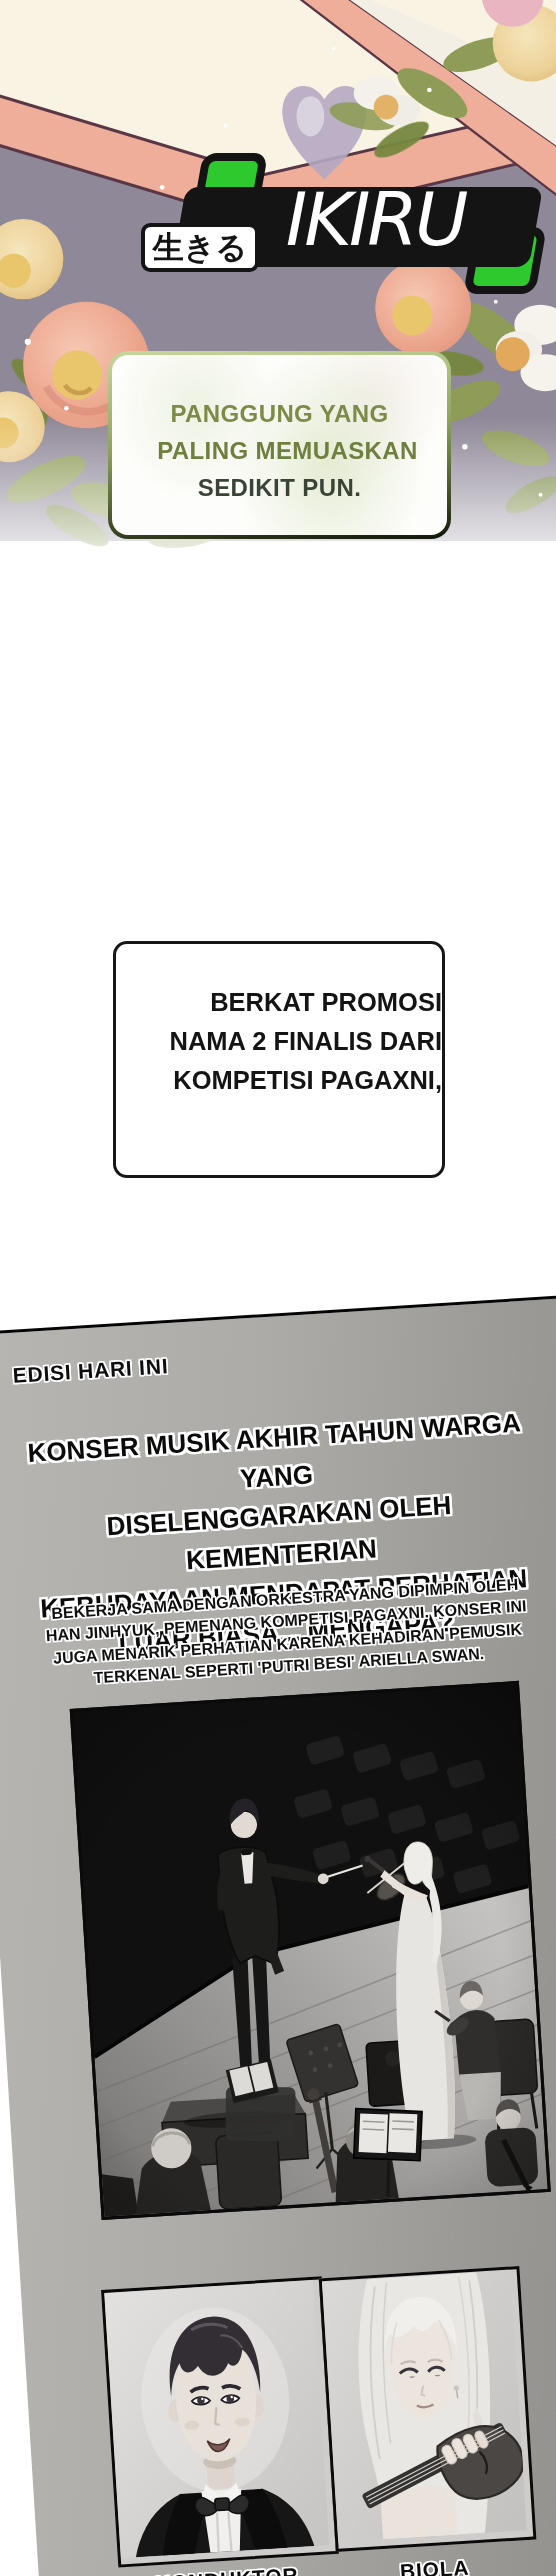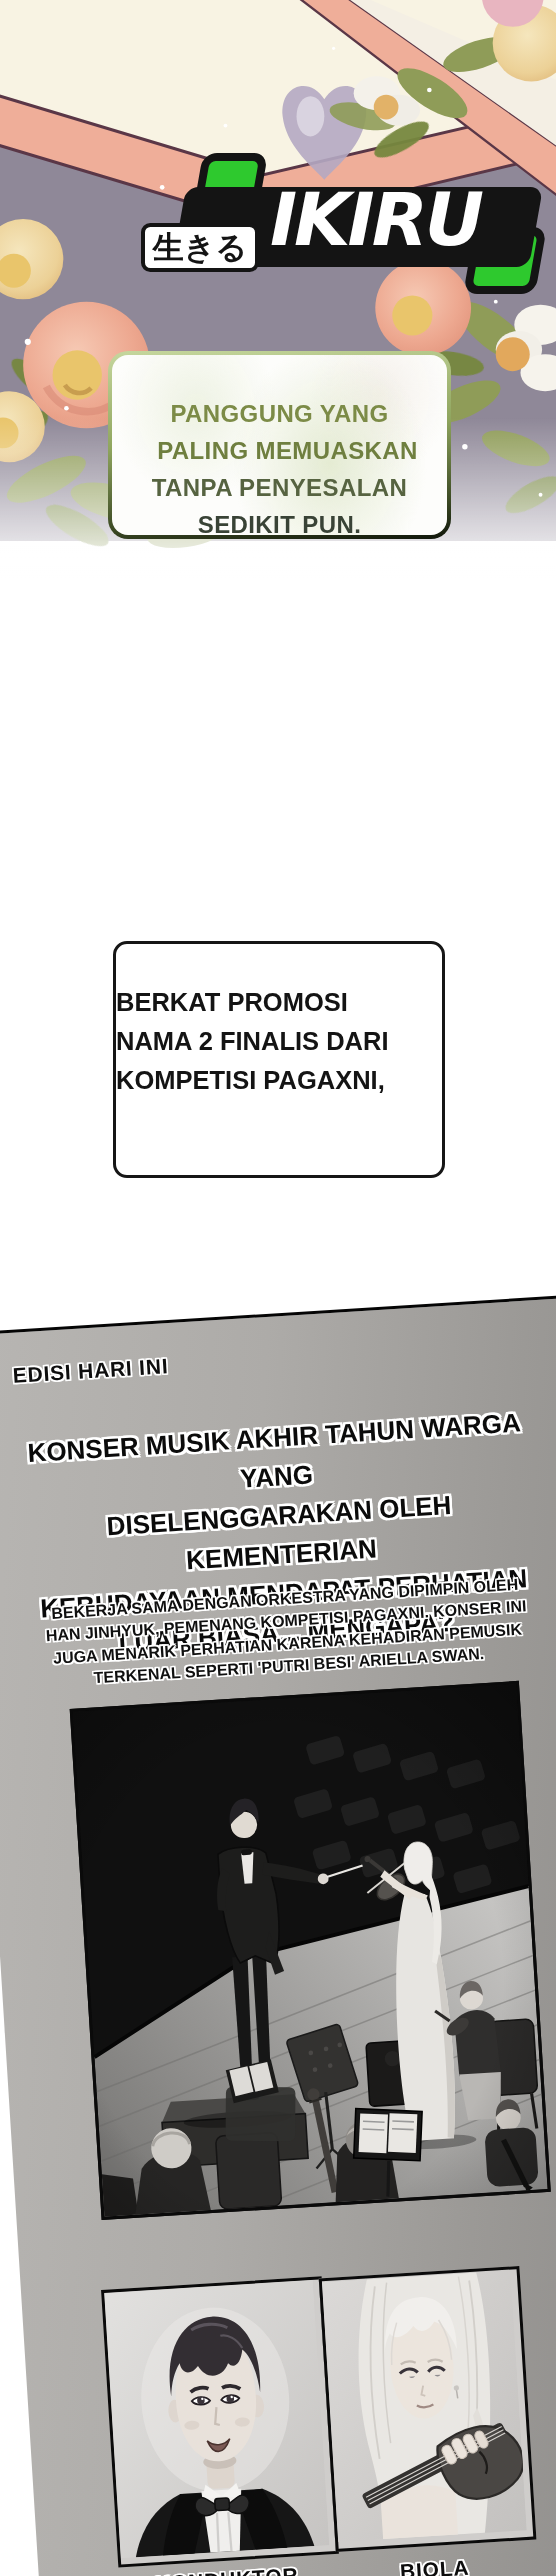--- a/index.html
+++ b/index.html
@@ -12,21 +12,21 @@
 
   
   .logo{left:130px;top:153px;width:424px;height:131px;z-index:6;}
   .logo-flag{position:absolute;left:66px;top:0;width:49px;height:65px;background:#2ec92e;
              border:8.5px solid #141414;border-radius:14px;transform:skewX(-10deg);}
   .logo-tab{position:absolute;left:339px;top:74px;width:56px;height:51px;background:#2ec92e;
             border:8.5px solid #141414;border-radius:14px;transform:skewX(-10deg);}
   .logo-banner{position:absolute;left:49px;top:34px;width:357px;height:80px;background:#141414;
                border-radius:12.4px;transform:skewX(-10deg);}
   .logo-text{position:absolute;left:77px;top:23px;width:337px;text-align:center;
-             font-family:"DejaVu Sans",sans-serif;font-style:italic;font-weight:bold;
+             font-family:"DejaVu Sans",sans-serif;font-style:italic;font-weight:normal;
              font-size:73px;line-height:87px;letter-spacing:-3.1px;color:#ffffff;}
   .logo-jp{position:absolute;left:0;top:70px;background:#ffffff;border:4.6px solid #141414;
            border-radius:9.3px;padding:2.3px 7.7px;font-family:"DejaVu Sans",sans-serif;
            font-weight:bold;font-size:31px;line-height:36px;color:#141414;margin-left:11px;}
 
   
   .bubble1{left:108px;top:351px;width:343px;height:188px;border-radius:20px;padding:3.9px;
            box-sizing:border-box;z-index:5;
            background:linear-gradient(175deg,#c6d79e 0%,#8fa55e 45%,#3c4a24 82%,#10160a 100%);}
   .bubble1-in{width:100%;height:100%;border-radius:16px;box-sizing:border-box;padding-top:40px;
@@ -34,21 +34,21 @@
            background:
              radial-gradient(139px 170px at 65% 60%, rgba(224,232,204,.85), rgba(255,255,255,0) 70%),
              radial-gradient(116px 131px at 25% 30%, rgba(236,241,224,.9), rgba(255,255,255,0) 70%),
              radial-gradient(100px 116px at 80% 22%, rgba(243,238,232,.85), rgba(255,255,255,0) 70%),
              #fdfdfb;}
   .bubble1-in div{font-size:24px;line-height:37px;font-weight:800;letter-spacing:0.4px;}
   .g1{color:#7c8b47;} .g2{color:#6f7f3f;margin-left:16px;} .g3{color:#566340;} .g4{color:#394336;}
 
   .bubble2{left:113px;top:941px;width:332px;height:237px;box-sizing:border-box;
            background:#ffffff;border:3.1px solid #161616;border-radius:14px;
-           padding-top:39px;text-align:left;z-index:5;}
+           padding-top:39px;text-align:right;z-index:5;}
   .bubble2 div{font-size:25.5px;line-height:39px;font-weight:800;color:#141414;}
 
   
   .newspaper{left:-39px;top:1333px;width:641px;height:1376px;
              transform:rotate(-3.58deg);transform-origin:0 0;
              border-top:3.9px solid #050505;
              background:linear-gradient(97deg,#b8b6b3 0%,#adaba8 38%,#9b9996 70%,#8d8b89 100%);}
   .outline3{text-shadow:-2.3px -2.3px 0 #fff,2.3px -2.3px 0 #fff,-2.3px 2.3px 0 #fff,2.3px 2.3px 0 #fff,
             -2.3px 0 0 #fff,2.3px 0 0 #fff,0 -2.3px 0 #fff,0 2.3px 0 #fff;}
   .outline2{text-shadow:-1.5px -1.5px 0 #fff,1.5px -1.5px 0 #fff,-1.5px 1.5px 0 #fff,1.5px 1.5px 0 #fff,
@@ -169,21 +169,20 @@
     <div class="logo-tab"></div>
     <div class="logo-banner"></div>
     <div class="logo-jp">生きる</div>
     <div class="logo-text">IKIRU</div>
   </div>
 
   <div class="abs bubble1">
     <div class="bubble1-in">
       <div class="g1">PANGGUNG YANG</div>
       <div class="g2">PALING MEMUASKAN</div>
-      <div class="g3">TANPA PENYESALAN</div>
       <div class="g4">SEDIKIT PUN.</div>
     </div>
   </div>
 
   <div class="abs bubble2">
     <div>BERKAT PROMOSI</div>
     <div>NAMA 2 FINALIS DARI</div>
     <div>KOMPETISI PAGAXNI,</div>
   </div>
 

